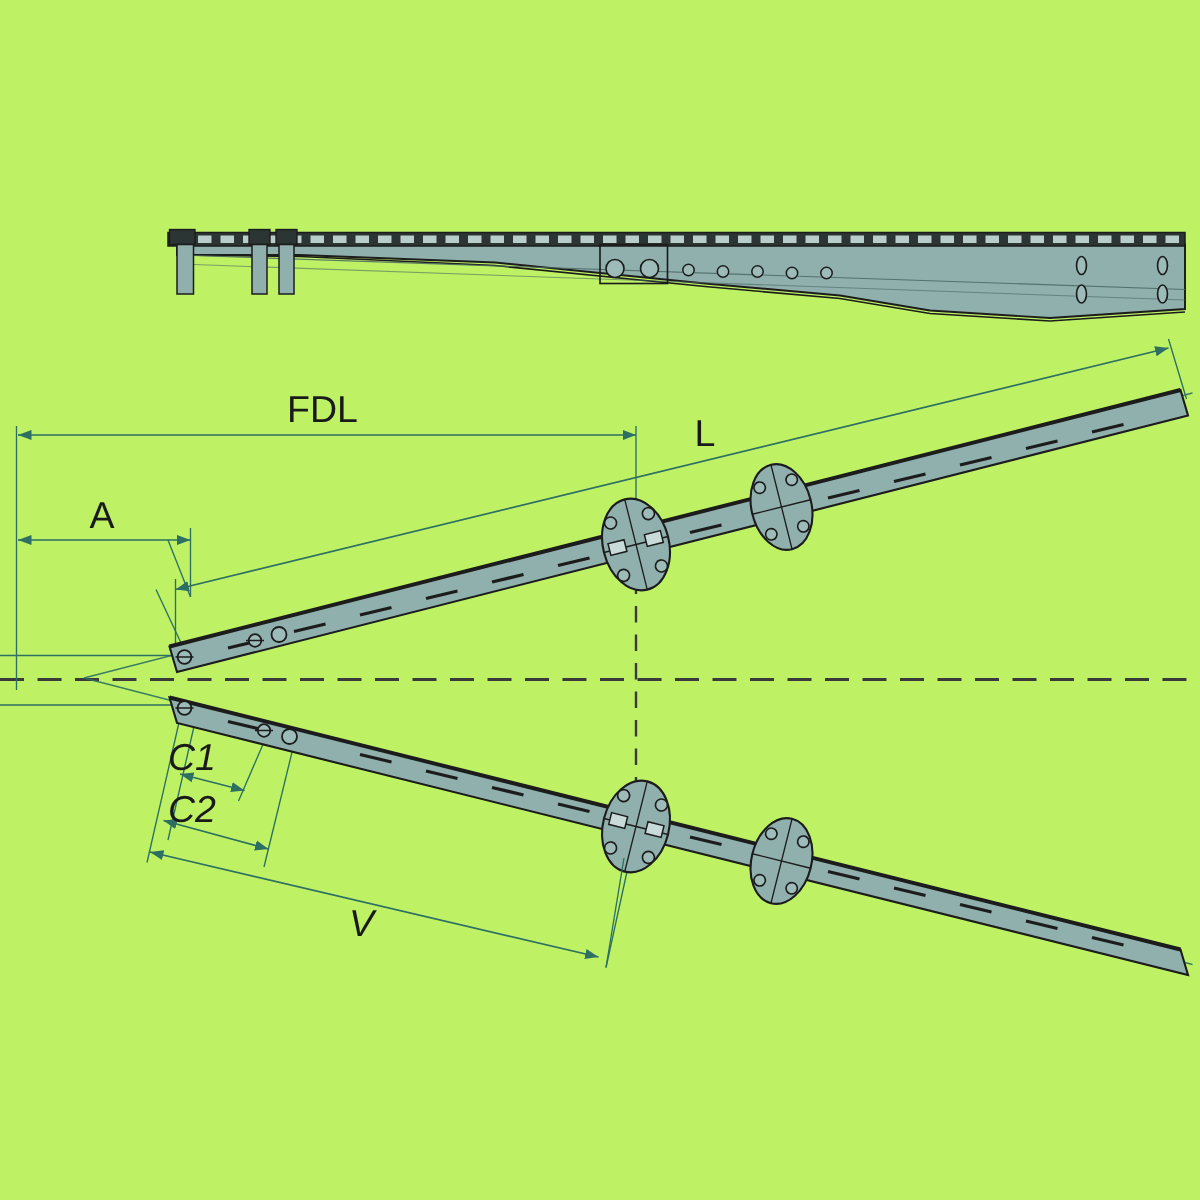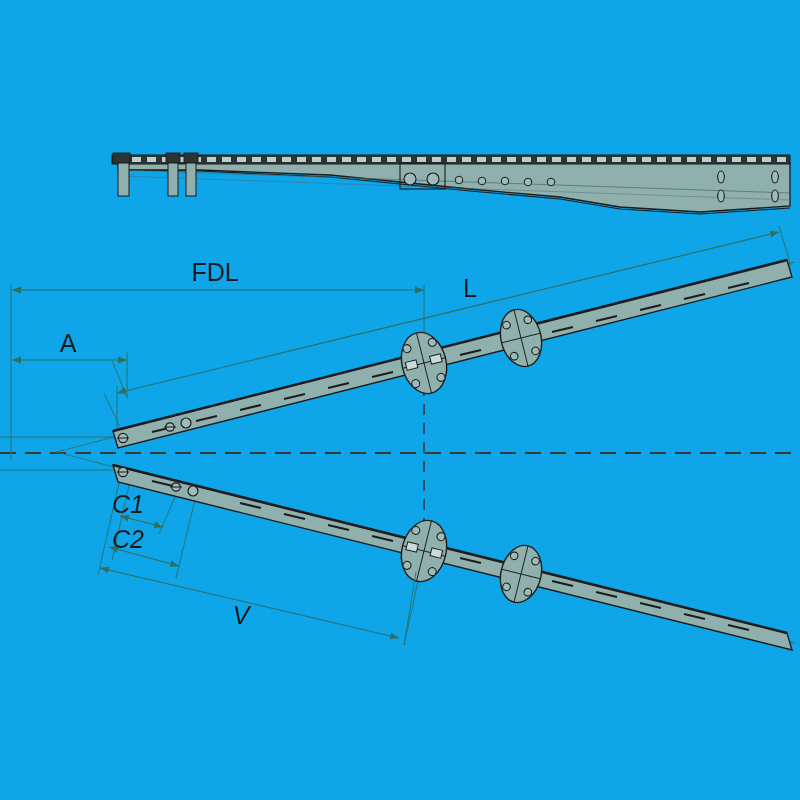--- a/index.html
+++ b/index.html
@@ -1,18 +1,18 @@
 <!DOCTYPE html>
 <html><head>
 <meta charset="utf-8">
 <style>
   html,body{margin:0;padding:0;background:#ffffff;}
   body{width:800px;height:800px;overflow:hidden;
        font-family:"Liberation Sans",sans-serif;}
-  #stage{position:relative;width:800px;height:800px;background:#0ea5e9;}
+  #stage{position:relative;width:800px;height:800px;background:#bef264;}
   svg{display:block;}
   .lbl{font-family:"Liberation Sans",sans-serif;fill:#1a1a1a;}
 </style>
 </head>
 <body>
 
 <div id="stage">
 <svg id="dwg" width="800" height="800" viewBox="0 0 800 800">
 
   <defs>

